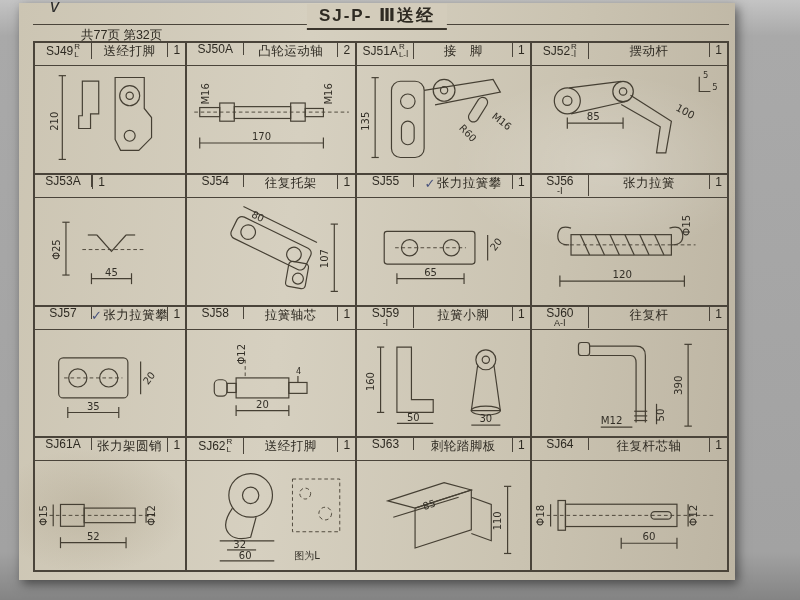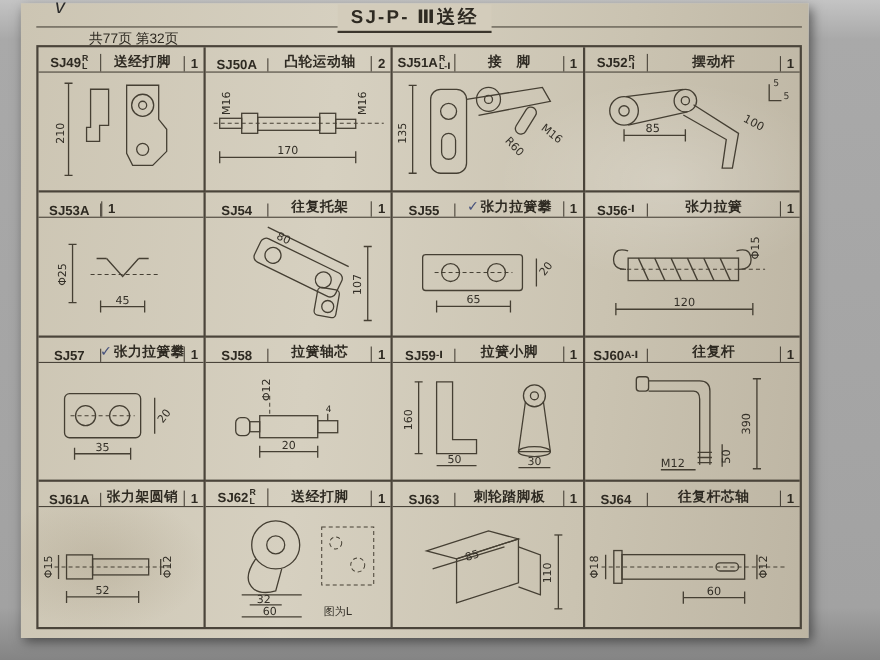--- a/index.html
+++ b/index.html
@@ -17,24 +17,24 @@
   .title{position:absolute;top:1px;left:50%;transform:translateX(-50%);z-index:2;
        background:#d3ccbb;padding:0 12px 1px;font-size:17px;font-weight:bold;letter-spacing:2px;
        border-bottom:2px solid #3a352c;white-space:nowrap}
   .pageinfo{position:absolute;top:24px;left:62px;font-size:12.5px;font-weight:normal}
   .grid{position:absolute;left:14px;top:38px;right:6px;bottom:8px;display:grid;
        grid-template-columns:22% 24.6% 25.2% 28.2%;grid-template-rows:repeat(4,25%);
        border:2px solid #4a443a}
   .cell{border-right:2px solid #4a443a;border-bottom:2px solid #4a443a;display:flex;flex-direction:column;min-width:0}
   .cell:nth-child(4n){border-right:none}
   .cell:nth-child(n+13){border-bottom:none}
-  .hdr{display:flex;align-items:flex-end;height:22px;border-bottom:1.8px solid #4a443a;font-weight:bold}
+  .hdr{display:flex;align-items:flex-start;height:22px;border-bottom:1.8px solid #4a443a;font-weight:normal}
   .code{width:54px;border-right:1.8px solid #4a443a;display:flex;align-items:center;justify-content:center;
        font-size:12px;line-height:1;padding:0 1px;white-space:nowrap}
-  .code.two{flex-direction:row;justify-content:center}
+  .code.two{flex-direction:column;justify-content:center}
   .stk{display:inline-flex;flex-direction:column;font-size:8px;line-height:1;margin-left:1px}
   .stk i{font-style:normal}
   .c2{font-size:9px;line-height:1}
   .pname{flex:1;display:flex;align-items:center;justify-content:center;font-size:12.5px;
        letter-spacing:.5px;white-space:nowrap;overflow:hidden}
   .chk{color:#47527d;font-size:13px;margin-right:1px}
   .pqty{width:17px;border-left:1.8px solid #4a443a;display:flex;align-items:center;justify-content:center;font-size:12px}
   .drawing{flex:1;position:relative;min-height:0}
   .drawing svg{width:100%;height:100%;display:block}
   .drawing path,.drawing line,.drawing rect,.drawing circle,.drawing ellipse,.drawing polyline,.drawing polygon{

